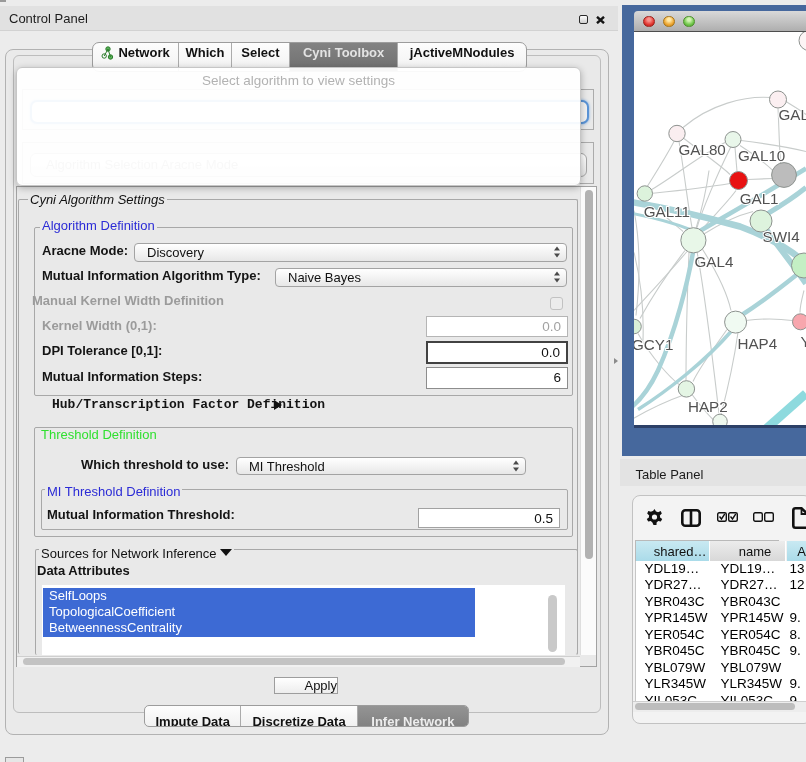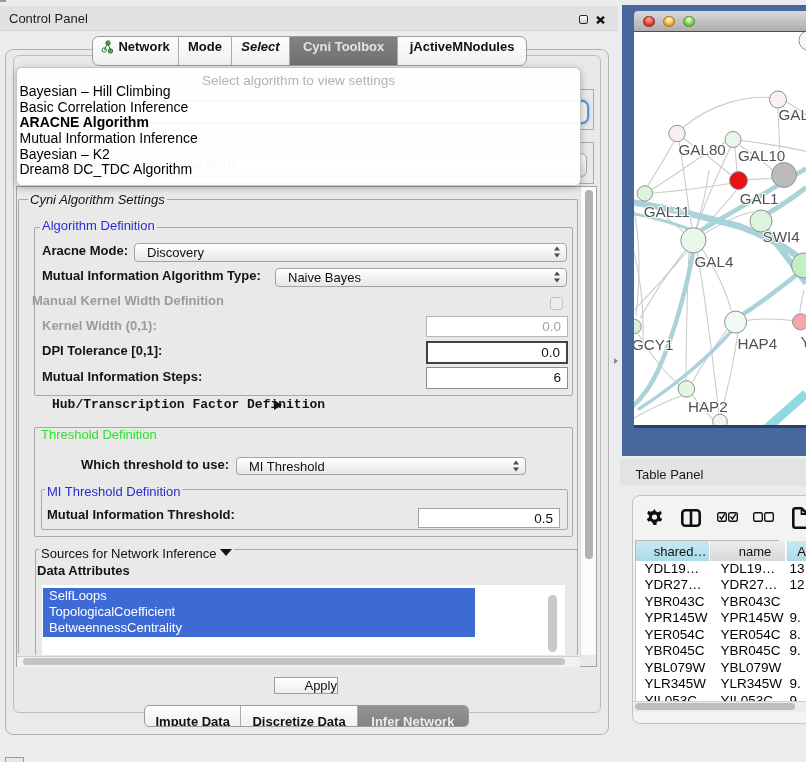--- a/index.html
+++ b/index.html
@@ -6,21 +6,21 @@
 html,body { width:806px; height:762px; overflow:hidden; }
 body { background:#ececec; font-family:"Liberation Sans", sans-serif; position:relative; }
 .abs { position:absolute; }
 
 #cp-titlebar { left:0; top:6px; width:618px; height:25px; background:#e1e1e1; border-bottom:1px solid #d2d2d2; }
 #cp-title { left:9px; top:11px; font-size:13px; color:#1c1c1c; }
 #cp-float { left:579px; top:14.5px; width:9px; height:9px; border:1.5px solid #2a2a2a; border-radius:2px; background:linear-gradient(#fdfdfd,#cfcfcf); }
 
 
 .tabstrip { overflow:hidden; border:1px solid #9c9c9c; border-radius:5px; background:linear-gradient(#fdfdfd,#f1f1f1); display:flex; font-size:13px; font-weight:bold; color:#111; }
-#tabs-top { left:92px; top:36px; width:435px; height:30px;border-radius:7px; }
+#tabs-top { left:92px; top:42px; width:435px; height:30px;border-radius:7px; }
 .tabseg { display:flex; align-items:flex-start; justify-content:center; padding-top:2px; border-right:1px solid #ababab; height:100%; }
 .tabseg:last-child { border-right:none; }
 .tabseg.sel { background:linear-gradient(#828282,#707070); color:#e3e3e3; }
 #tabs-bottom .tabseg.sel { background:linear-gradient(#949494,#828282); color:#ededed; }
 
 
 #outerpane { left:4.5px; top:48.5px; width:604px; height:686px; border:1px solid #b2b2b2; border-radius:8px; background:#eaeaea; }
 #innerpane { left:13px; top:55px; width:588px; height:658px; border:1px solid #bdbdbd; border-radius:6px; background:#e9e9e9; }
 
 .hidrow { left:22px; width:572px; border:1px solid #ababab; background:#e9e9e9; }
@@ -103,22 +103,22 @@
 <div class="abs" id="outerpane"></div>
 <div class="abs" id="innerpane"></div>
 
 <div class="abs tabstrip" id="tabs-top">
   <div class="tabseg" style="width:86.5px;"><svg width="13" height="14" viewBox="0 0 13 14" style="margin-right:4px; margin-top:1px;">
         <circle cx="7" cy="3" r="2.2" fill="#59b259" stroke="#2e7d2e"></circle>
         <circle cx="3.2" cy="10" r="2.2" fill="none" stroke="#2e7d2e"></circle>
         <circle cx="9.5" cy="11" r="2.2" fill="#59b259" stroke="#2e7d2e"></circle>
         <path d="M7 3 L3.2 10 M7 3 L9.5 11" stroke="#2e7d2e" fill="none" stroke-width="1"></path>
       </svg>Network</div>
-  <div class="tabseg" style="width:53px;">Mode</div>
-  <div class="tabseg" style="width:58.5px;font-style:italic;">Select</div>
+  <div class="tabseg" style="width:53px;">Which</div>
+  <div class="tabseg" style="width:58.5px;">Select</div>
   <div class="tabseg sel" style="width:108.5px;">Cyni Toolbox</div>
   <div class="tabseg" style="width:128.5px;">jActiveMNodules</div>
 </div>
 
 <div class="abs hidrow" id="hidrow1"></div>
 <div class="abs hidrow" id="hidrow2"></div>
 <div class="abs" id="hidcombo1"></div>
 <div class="abs" id="hidcombo2">
     <span style="position:absolute; left:15px; top:3px; font-size:13px; color:#8a8a8a; white-space:nowrap;">Algorithm Selection Aracne Mode</span>
   </div>
@@ -193,26 +193,20 @@
 <div class="abs" id="applybtn">Apply</div>
 
 <div class="abs tabstrip" id="tabs-bottom">
   <div class="tabseg" style="width:97px;">Impute Data</div>
   <div class="tabseg" style="width:117px;">Discretize Data</div>
   <div class="tabseg sel" style="width:111px;">Infer Network</div>
 </div>
 
 <div class="abs" id="popup">
   <div class="prompt">Select algorithm to view settings</div>
-  <div class="items">Bayesian – Hill Climbing
-Basic Correlation Inference
-<b>ARACNE Algorithm</b>
-Mutual Information Inference
-Bayesian – K2
-Dream8 DC_TDC Algorithm</div>
 </div>
 
 <div class="abs" id="blsq"></div>
 <div class="abs" id="divarrow"></div>
 
 <div class="abs" id="netframe"></div>
 <div class="abs" id="nettitle"></div>
 <div class="abs light" id="lred"></div>
 <div class="abs light" id="lyellow"></div>
 <div class="abs light" id="lgreen"></div>

